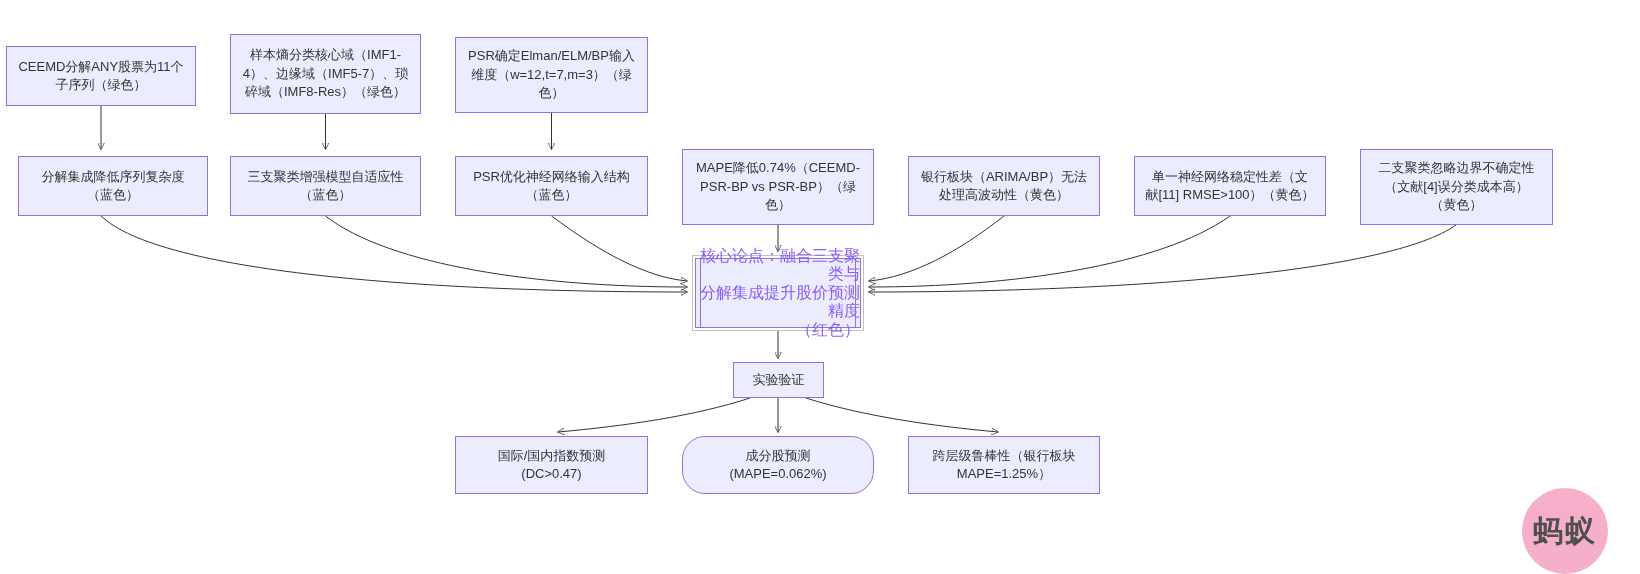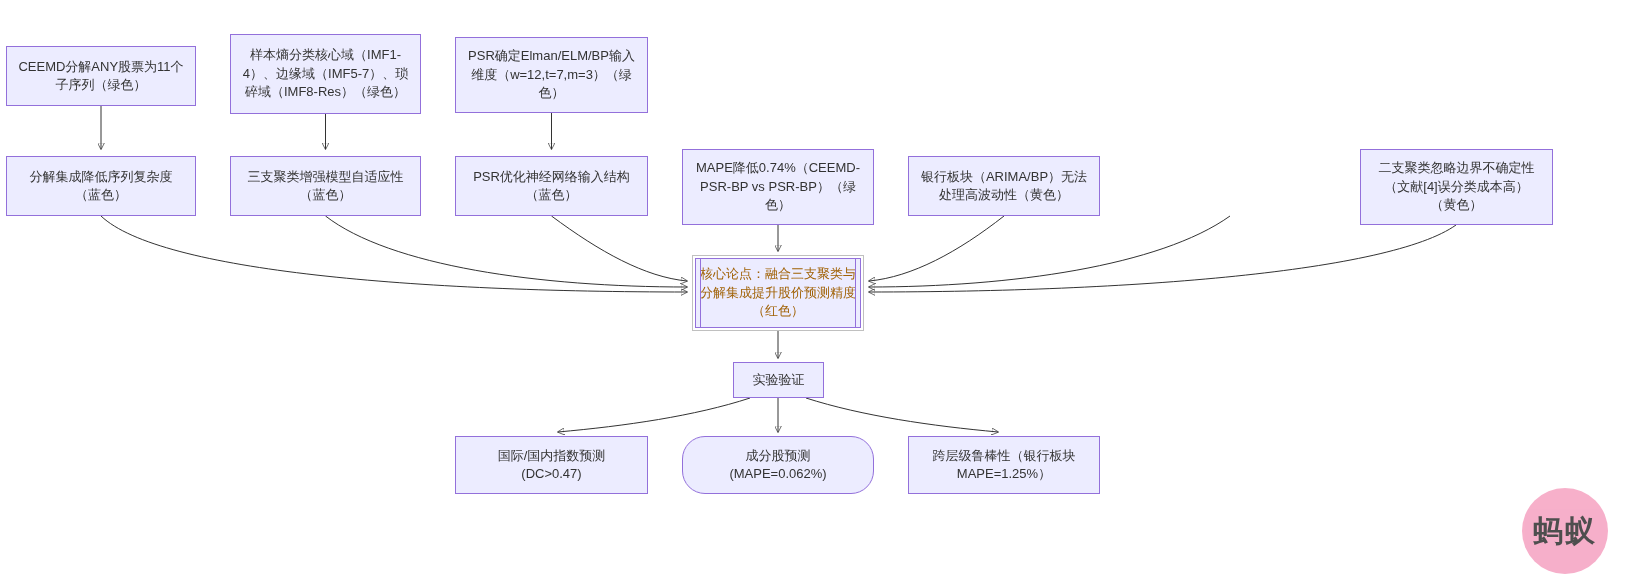--- a/index.html
+++ b/index.html
@@ -9,21 +9,21 @@
   .edges path{stroke:#333333;stroke-width:1;fill:none;}
   .node{
     position:absolute;z-index:2;background:#ECECFF;border:1px solid #9370DB;
     color:#333;font-size:13px;line-height:18.5px;
     display:flex;align-items:center;justify-content:center;text-align:center;
     white-space:pre-line;box-sizing:border-box;padding:4px 8px;
   }
   .node-sub{position:absolute;z-index:2;border:1px solid #c0c0c0;box-sizing:border-box;padding:2px;background:transparent;}
   .node-sub-inner{position:relative;width:100%;height:100%;background:#ECECFF;border:1px solid #9370DB;
     display:flex;align-items:center;justify-content:center;text-align:center;box-sizing:border-box;}
-  .node-text{white-space:pre-line;font-size:13px;line-height:18.5px;color:#a16207;}
+  .node-text{white-space:pre-line;font-size:16px;line-height:18.5px;color:#8b5cf6;text-align:right;}
   .vline{position:absolute;top:0;bottom:0;width:1px;background:#9370DB;}
   .vline-l{left:4px;}
   .vline-r{right:4px;}
   .watermark{
     position:absolute;z-index:3;width:86px;height:86px;border-radius:50%;
     background:#f6a9c6;opacity:0.92;display:flex;align-items:center;justify-content:center;
     color:#404040;font-weight:bold;font-size:30px;overflow:hidden;letter-spacing:2px;
   }
 </style>
 </head>
@@ -55,31 +55,33 @@
 
   <div class="node" style="left:6px;top:46px;width:190px;height:60px;">CEEMD分解ANY股票为11个
 子序列（绿色）</div>
   <div class="node" style="left:230px;top:34px;width:191px;height:80px;">样本熵分类核心域（IMF1-
 4）、边缘域（IMF5-7）、琐
 碎域（IMF8-Res）（绿色）</div>
   <div class="node" style="left:455px;top:37px;width:193px;height:76px;">PSR确定Elman/ELM/BP输入
 维度（w=12,t=7,m=3）（绿
 色）</div>
 
-  <div class="node" style="left:6px;top:156px;width:190px;height:60px;">分解集成降低序列复杂度
+  <div class="node" style="left:18px;top:156px;width:190px;height:60px;">分解集成降低序列复杂度
 （蓝色）</div>
   <div class="node" style="left:230px;top:156px;width:191px;height:60px;">三支聚类增强模型自适应性
 （蓝色）</div>
   <div class="node" style="left:455px;top:156px;width:193px;height:60px;">PSR优化神经网络输入结构
 （蓝色）</div>
   <div class="node" style="left:682px;top:149px;width:192px;height:76px;">MAPE降低0.74%（CEEMD-
 PSR-BP vs PSR-BP）（绿
 色）</div>
   <div class="node" style="left:908px;top:156px;width:192px;height:60px;">银行板块（ARIMA/BP）无法
 处理高波动性（黄色）</div>
+  <div class="node" style="left:1134px;top:156px;width:192px;height:60px;">单一神经网络稳定性差（文
+献[11] RMSE&gt;100）（黄色）</div>
   <div class="node" style="left:1360px;top:149px;width:193px;height:76px;">二支聚类忽略边界不确定性
 （文献[4]误分类成本高）
 （黄色）</div>
 
   <div class="node-sub" style="left:692px;top:255px;width:172px;height:76px;">
     <div class="node-sub-inner">
       <span class="vline vline-l"></span>
       <span class="vline vline-r"></span>
       <span class="node-text">核心论点：融合三支聚类与
 分解集成提升股价预测精度

